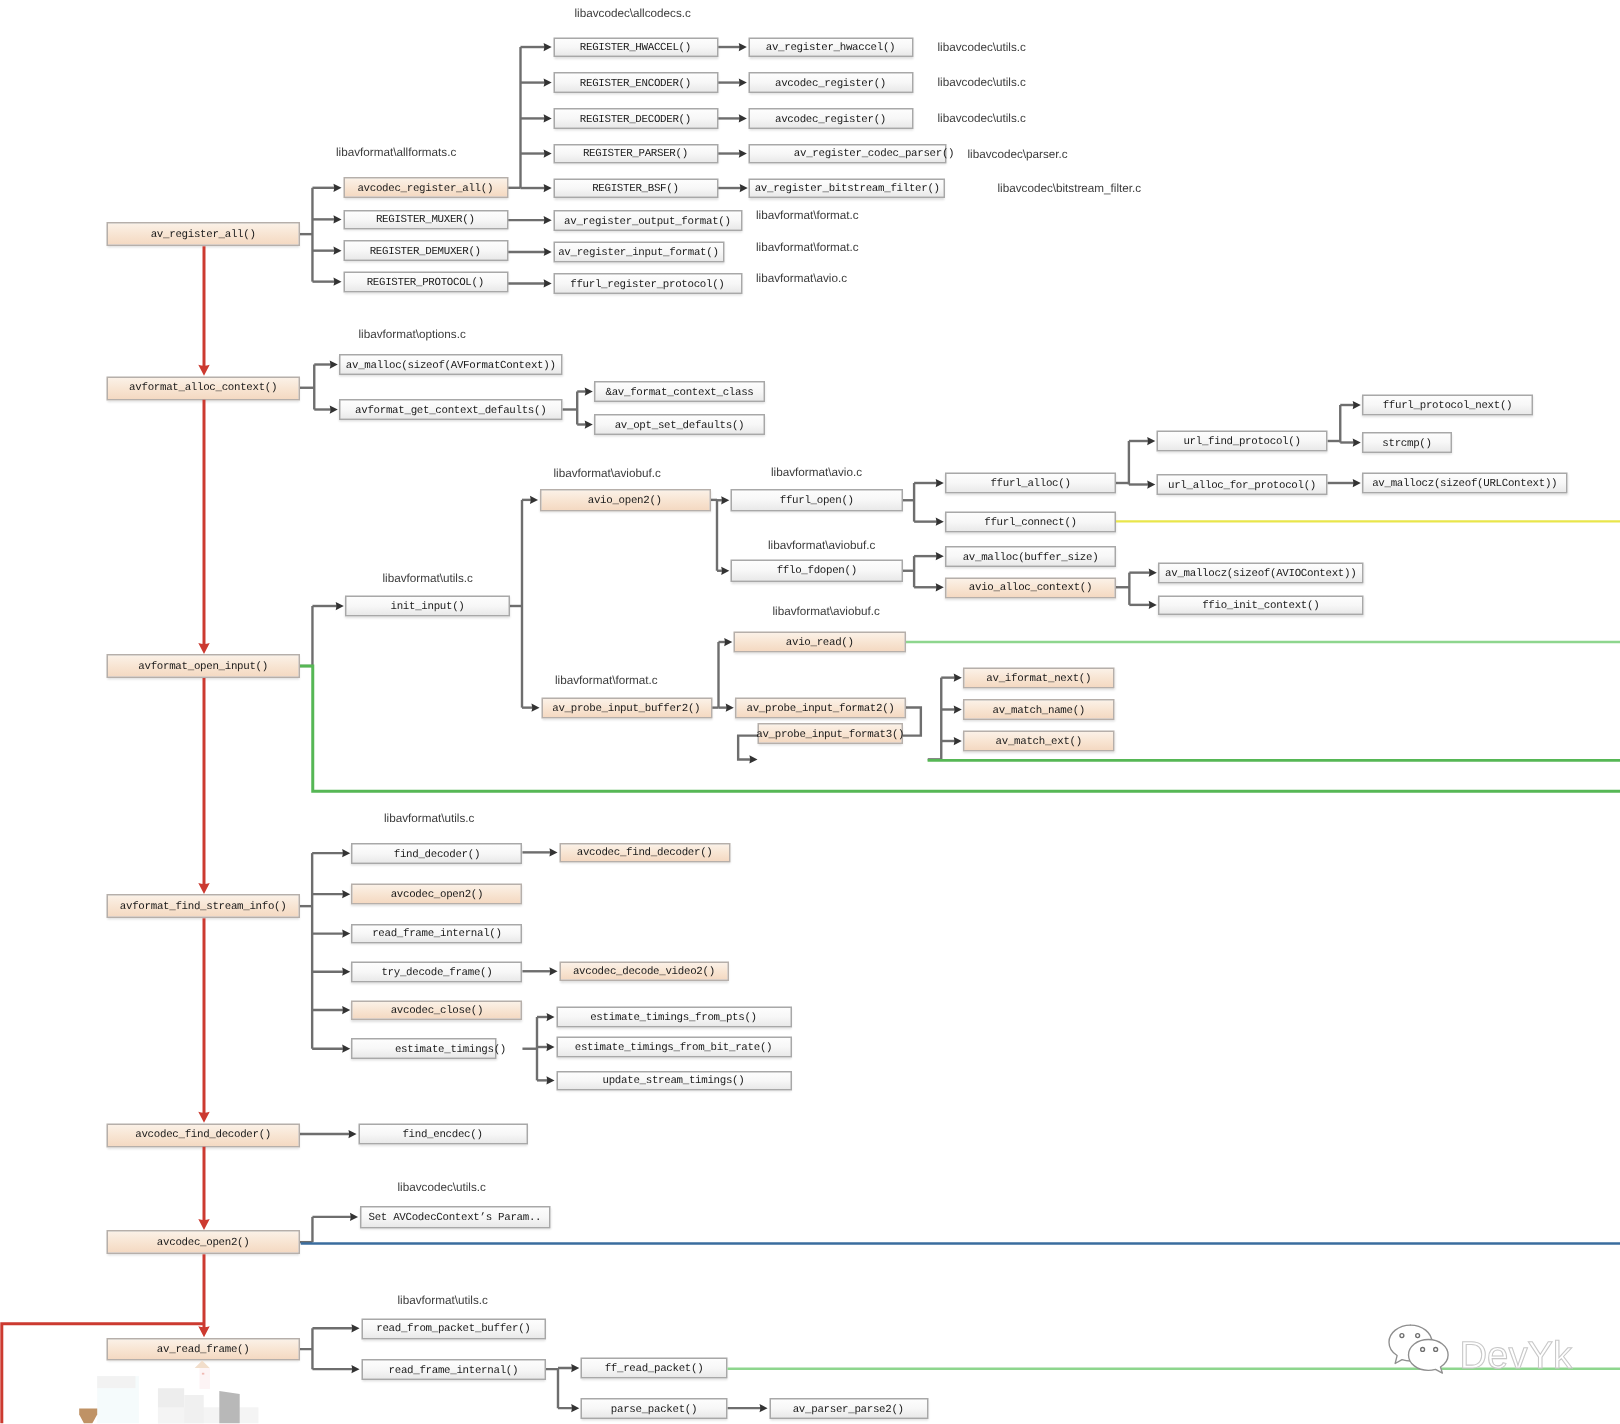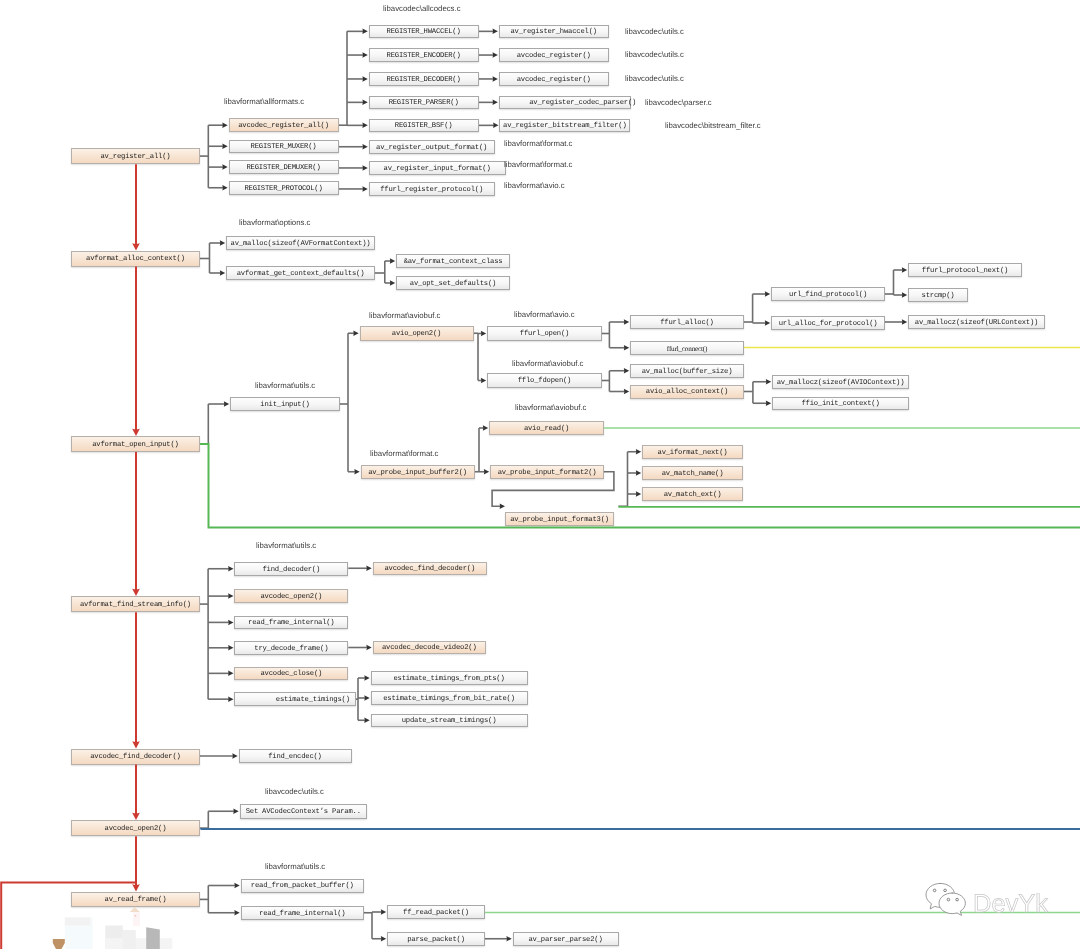--- a/index.html
+++ b/index.html
@@ -259,21 +259,21 @@
     </div>
     <div class="node" style="left: 498.7px; top: 95.6px; width: 132px; height: 13.5px; padding-left: 36px;">
       <span>av_register_codec_parser()</span>
     </div>
     <div class="node" style="left: 499.3px; top: 118.6px; width: 131px; height: 13.5px;">
       <span>av_register_bitstream_filter()</span>
     </div>
     <div class="node" style="left: 368.6px; top: 140px; width: 126px; height: 13.5px;">
       <span>av_register_output_format()</span>
     </div>
-    <div class="node" style="left: 368.6px; top: 161.2px; width: 137px; height: 13.5px;">
+    <div class="node" style="left: 368.6px; top: 161.2px; width: 114px; height: 13.5px;">
       <span>av_register_input_format()</span>
     </div>
     <div class="node" style="left: 368.6px; top: 182.2px; width: 126px; height: 13.5px;">
       <span>ffurl_register_protocol()</span>
     </div>
     <div class="node hl" style="left: 71.2px; top: 250.5px; width: 128.5px; height: 16px;">
       <span>avformat_alloc_context()</span>
     </div>
     <div class="node" style="left: 226px; top: 236px; width: 149px; height: 14px;">
       <span>av_malloc(sizeof(AVFormatContext))</span>
@@ -298,21 +298,21 @@
     </div>
     <div class="node" style="left: 487px; top: 326px; width: 115px; height: 15px;">
       <span>ffurl_open()</span>
     </div>
     <div class="node" style="left: 487px; top: 373px; width: 115px; height: 15px;">
       <span>fflo_fdopen()</span>
     </div>
     <div class="node" style="left: 630px; top: 315px; width: 114px; height: 14px;">
       <span>ffurl_alloc()</span>
     </div>
-    <div class="node" style="left: 630px; top: 341px; width: 114px; height: 13.5px; font-family: Liberation Serif, serif;">
+    <div class="node" style="left: 630px; top: 341px; width: 114px; height: 13.5px;">
       <span>ffurl_connect()</span>
     </div>
     <div class="node" style="left: 630px; top: 364px; width: 114px; height: 13.5px;">
       <span>av_malloc(buffer_size)</span>
     </div>
     <div class="node hl" style="left: 630px; top: 384.5px; width: 114px; height: 14px;">
       <span>avio_alloc_context()</span>
     </div>
     <div class="node" style="left: 771px; top: 287px; width: 114px; height: 14px;">
       <span>url_find_protocol()</span>
@@ -337,21 +337,21 @@
     </div>
     <div class="node hl" style="left: 489px; top: 421px; width: 115px; height: 14px;">
       <span>avio_read()</span>
     </div>
     <div class="node hl" style="left: 360.5px; top: 465px; width: 114px; height: 13.5px;">
       <span>av_probe_input_buffer2()</span>
     </div>
     <div class="node hl" style="left: 490px; top: 465px; width: 114px; height: 13.5px;">
       <span>av_probe_input_format2()</span>
     </div>
-    <div class="node hl" style="left: 505px; top: 512px; width: 109px; height: 13.5px; text-align: right;">
+    <div class="node hl" style="left: 505px; top: 482px; width: 97px; height: 13.5px; text-align: right;">
       <span>av_probe_input_format3()</span>
     </div>
     <div class="node hl" style="left: 642px; top: 444.5px; width: 101px; height: 14.5px;">
       <span>av_iformat_next()</span>
     </div>
     <div class="node hl" style="left: 642px; top: 466px; width: 101px; height: 14px;">
       <span>av_match_name()</span>
     </div>
     <div class="node hl" style="left: 642px; top: 487px; width: 101px; height: 14px;">
       <span>av_match_ext()</span>
@@ -367,21 +367,21 @@
     </div>
     <div class="node" style="left: 234.3px; top: 615.7px; width: 114px; height: 13.4px;">
       <span>read_frame_internal()</span>
     </div>
     <div class="node" style="left: 234.3px; top: 640.7px; width: 114px; height: 14.2px;">
       <span>try_decode_frame()</span>
     </div>
     <div class="node hl" style="left: 234.3px; top: 666.5px; width: 114px; height: 13.7px;">
       <span>avcodec_close()</span>
     </div>
-    <div class="node" style="left: 234.3px; top: 692.3px; width: 122px; height: 13.7px; padding-left: 35px;">
+    <div class="node" style="left: 234.3px; top: 692.3px; width: 97px; height: 13.7px; padding-left: 35px;">
       <span>estimate_timings()</span>
     </div>
     <div class="node hl" style="left: 372.5px; top: 561.5px; width: 114.5px; height: 13.5px;">
       <span>avcodec_find_decoder()</span>
     </div>
     <div class="node hl" style="left: 372.5px; top: 641px; width: 113.5px; height: 13px;">
       <span>avcodec_decode_video2()</span>
     </div>
     <div class="node" style="left: 370.5px; top: 671px; width: 157px; height: 14px;">
       <span>estimate_timings_from_pts()</span>

